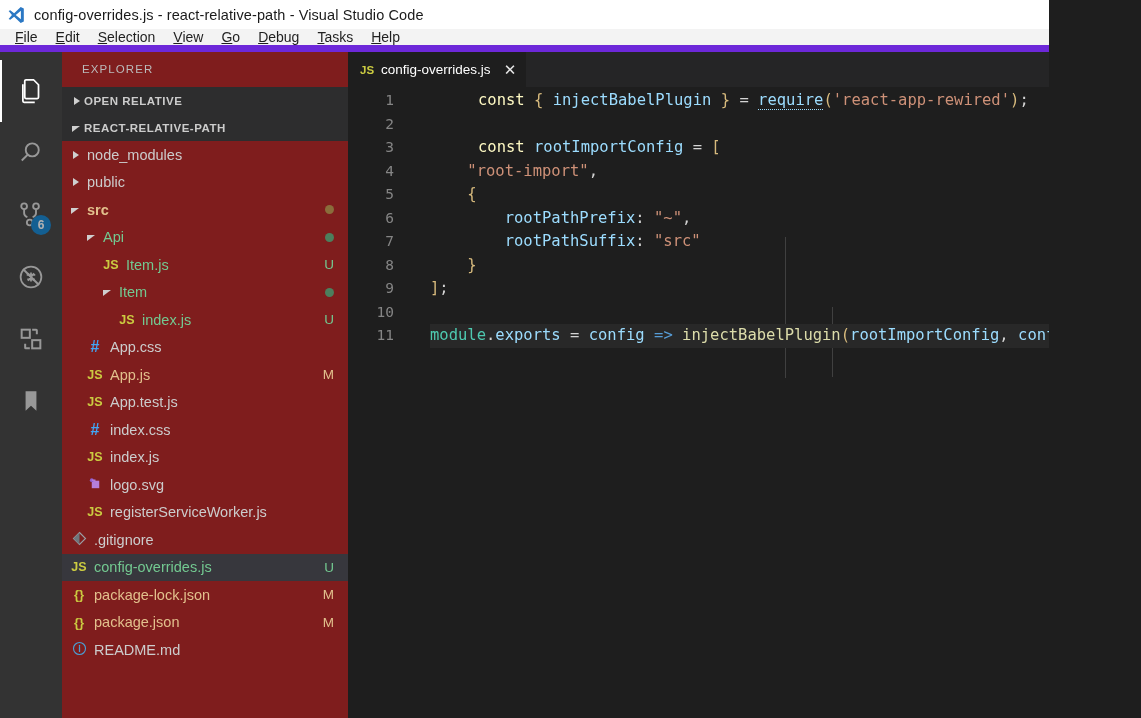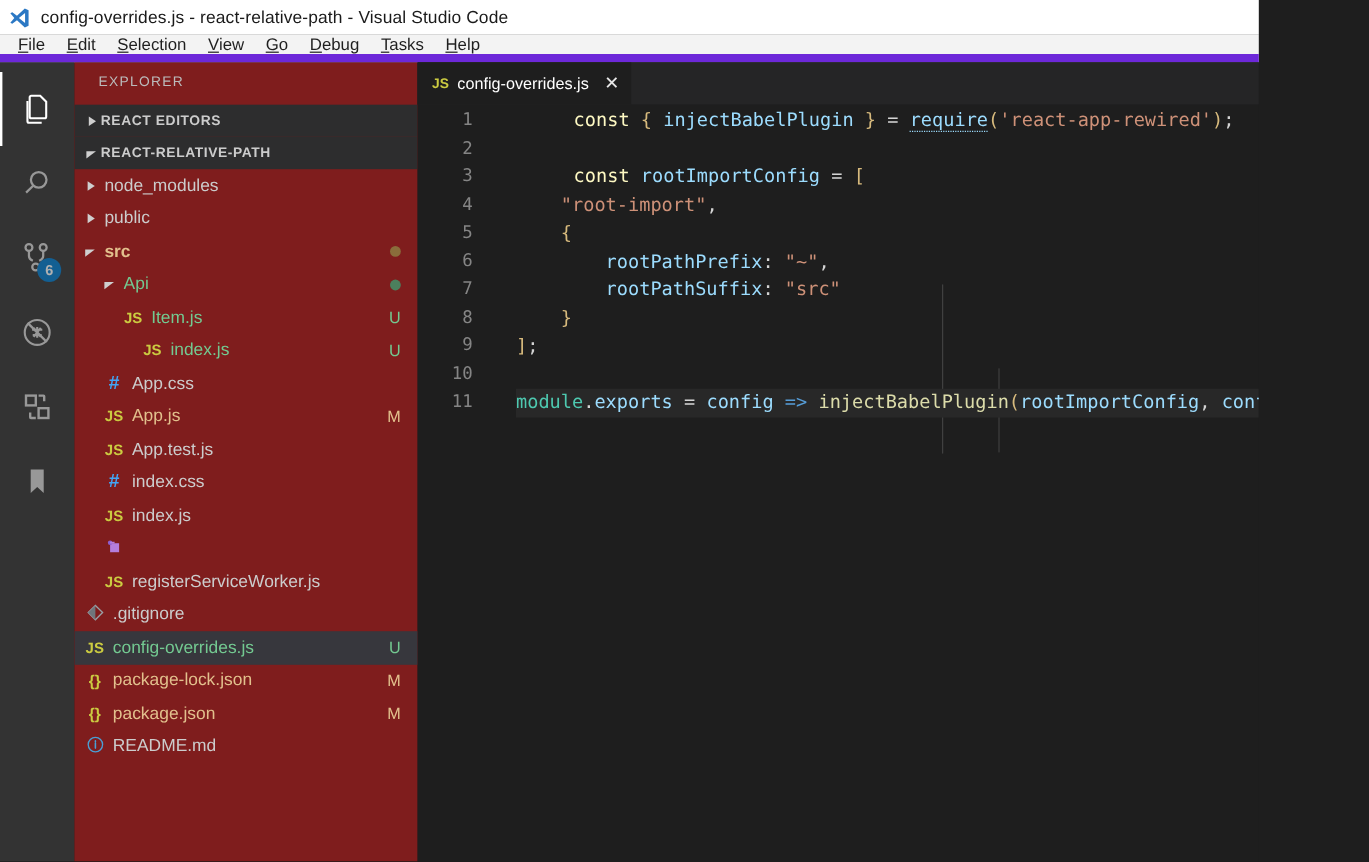--- a/index.html
+++ b/index.html
@@ -215,21 +215,21 @@
 
     <div class="sidebar">
       <div class="sidebar-title">EXPLORER</div>
       <div class="tree" id="tree">
           <div class="section-header">
             <span class="tw">
               <svg width="10" height="10" viewBox="0 0 10 10">
                 <path d="M3 1v8l6-4z" fill="#cfcfcf"></path>
               </svg>
             </span>
-            <span>REACT EDITORS</span>
+            <span>OPEN RELATIVE</span>
           </div>
           <div class="section-header">
             <span class="tw">
               <svg width="10" height="10" viewBox="0 0 10 10">
                 <path d="M1 3h8L1 9z" fill="#cfcfcf"></path>
               </svg>
             </span>
             <span>REACT-RELATIVE-PATH</span>
           </div>
           <div class="row" style="padding-left: 6px;">
@@ -269,20 +269,31 @@
             <span class="deco">
               <span class="dot" style="background: rgb(76, 127, 93);"></span>
             </span>
           </div>
           <div class="row" style="padding-left: 38px;">
             <span class="ico">
               <span class="ji">JS</span>
             </span>
             <span class="label c-green" style="margin-left: 4px;">Item.js</span>
             <span class="deco" style="color: rgb(115, 201, 145);">U</span>
+          </div>
+          <div class="row" style="padding-left: 38px;">
+            <span class="tw">
+              <svg width="10" height="10" viewBox="0 0 10 10">
+                <path d="M1 3h8L1 9z" fill="#cfcfcf"></path>
+              </svg>
+            </span>
+            <span class="label c-green" style="margin-left: 6px;">Item</span>
+            <span class="deco">
+              <span class="dot" style="background: rgb(76, 127, 93);"></span>
+            </span>
           </div>
           <div class="row" style="padding-left: 54px;">
             <span class="ico">
               <span class="ji">JS</span>
             </span>
             <span class="label c-green" style="margin-left: 4px;">index.js</span>
             <span class="deco" style="color: rgb(115, 201, 145);">U</span>
           </div>
           <div class="row" style="padding-left: 22px;">
             <span class="ico">
@@ -316,20 +327,21 @@
             <span class="label c-default" style="margin-left: 4px;">index.js</span>
           </div>
           <div class="row" style="padding-left: 22px;">
             <span class="ico">
               <span><svg width="15" height="15" viewBox="0 0 16 16">
                   <rect x="4" y="5" width="8" height="8" fill="#b57edc"></rect>
                   <circle cx="4" cy="4.5" r="2" fill="#8e5fd0"></circle>
                   <path d="M4 4.5h4" stroke="#b57edc" stroke-width="1.6"></path>
                 </svg></span>
             </span>
+            <span class="label c-default" style="margin-left: 4px;">logo.svg</span>
           </div>
           <div class="row" style="padding-left: 22px;">
             <span class="ico">
               <span class="ji">JS</span>
             </span>
             <span class="label c-default" style="margin-left: 4px;">registerServiceWorker.js</span>
           </div>
           <div class="row" style="padding-left: 6px;">
             <span class="ico">
               <span><svg width="15" height="15" viewBox="0 0 16 16">

